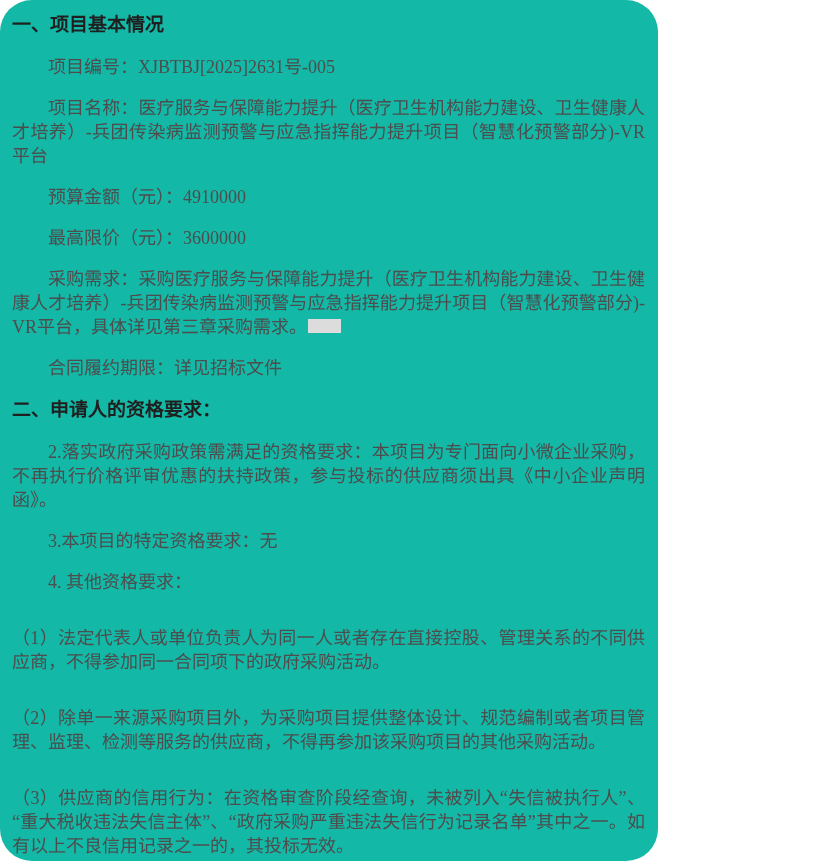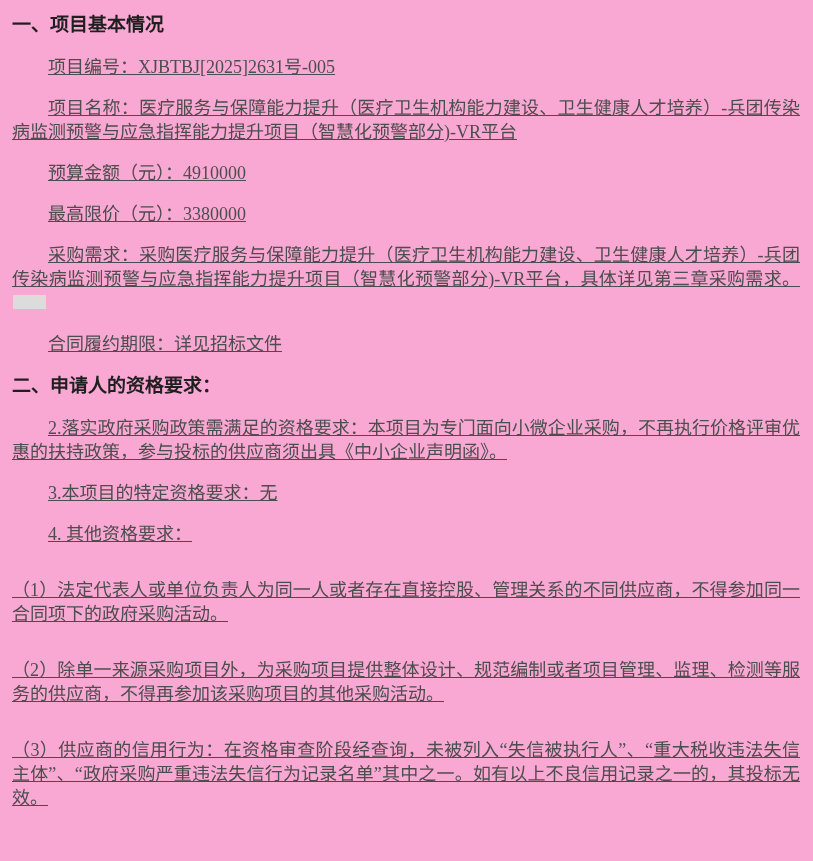--- a/index.html
+++ b/index.html
@@ -1,45 +1,45 @@
 <!DOCTYPE html>
 <html lang="zh-CN"><head>
 <meta charset="utf-8">
 <style>
   html, body {
     margin: 0;
     padding: 0;
     background: #ffffff;
   }
   .doc {
-    width: 813px;
+    width: 658px;
     height: 861px;
     box-sizing: border-box;
-    background: #f9a8d4;
+    background: #14b8a6;
     padding: 12px 13px 10px 12px;
     overflow: hidden;
     font-family: "Liberation Serif", "DejaVu Serif", serif;
     font-size: 18px;
     line-height: 24px;
     color: #4d4d4d;
+    border-radius: 32px;
   }
   .sec-heading {
     font-family: "Liberation Sans", "DejaVu Sans", sans-serif;
     font-size: 19px;
     line-height: 26px;
     font-weight: bold;
     color: #1f1f1f;
     margin: 0 0 14px 0;
   }
   .sec-heading.second {
   }
   .para {
     margin: 17px 0;
     text-align: justify;
-    text-decoration: underline;
   }
   .para.indent {
     text-indent: 2em;
   }
   .para.flush {
     text-indent: 0;
     margin-top: 32px;
   }
   .sel-box {
     display: inline-block;
@@ -56,21 +56,21 @@
 <div class="doc">
 
   <h2 class="sec-heading">一、项目基本情况</h2>
 
   <p class="para indent">项目编号：XJBTBJ[2025]2631号-005</p>
 
   <p class="para indent">项目名称：医疗服务与保障能力提升（医疗卫生机构能力建设、卫生健康人才培养）-兵团传染病监测预警与应急指挥能力提升项目（智慧化预警部分)-VR平台</p>
 
   <p class="para indent">预算金额（元）：4910000</p>
 
-  <p class="para indent">最高限价（元）：3380000</p>
+  <p class="para indent">最高限价（元）：3600000</p>
 
   <p class="para indent"><span>采购需求：采购医疗服务与保障能力提升（医疗卫生机构能力建设、卫生健康人才培养）-兵团传染病监测预警与应急指挥能力提升项目（智慧化预警部分)-VR平台，具体详见第三章采购需求。</span><span class="sel-box"></span></p>
 
   <p class="para indent">合同履约期限：详见招标文件</p>
 
 
   <h2 class="sec-heading second">二、申请人的资格要求：</h2>
 
 
   <p class="para indent">2.落实政府采购政策需满足的资格要求：本项目为专门面向小微企业采购，不再执行价格评审优惠的扶持政策，参与投标的供应商须出具《中小企业声明函》。</p>

